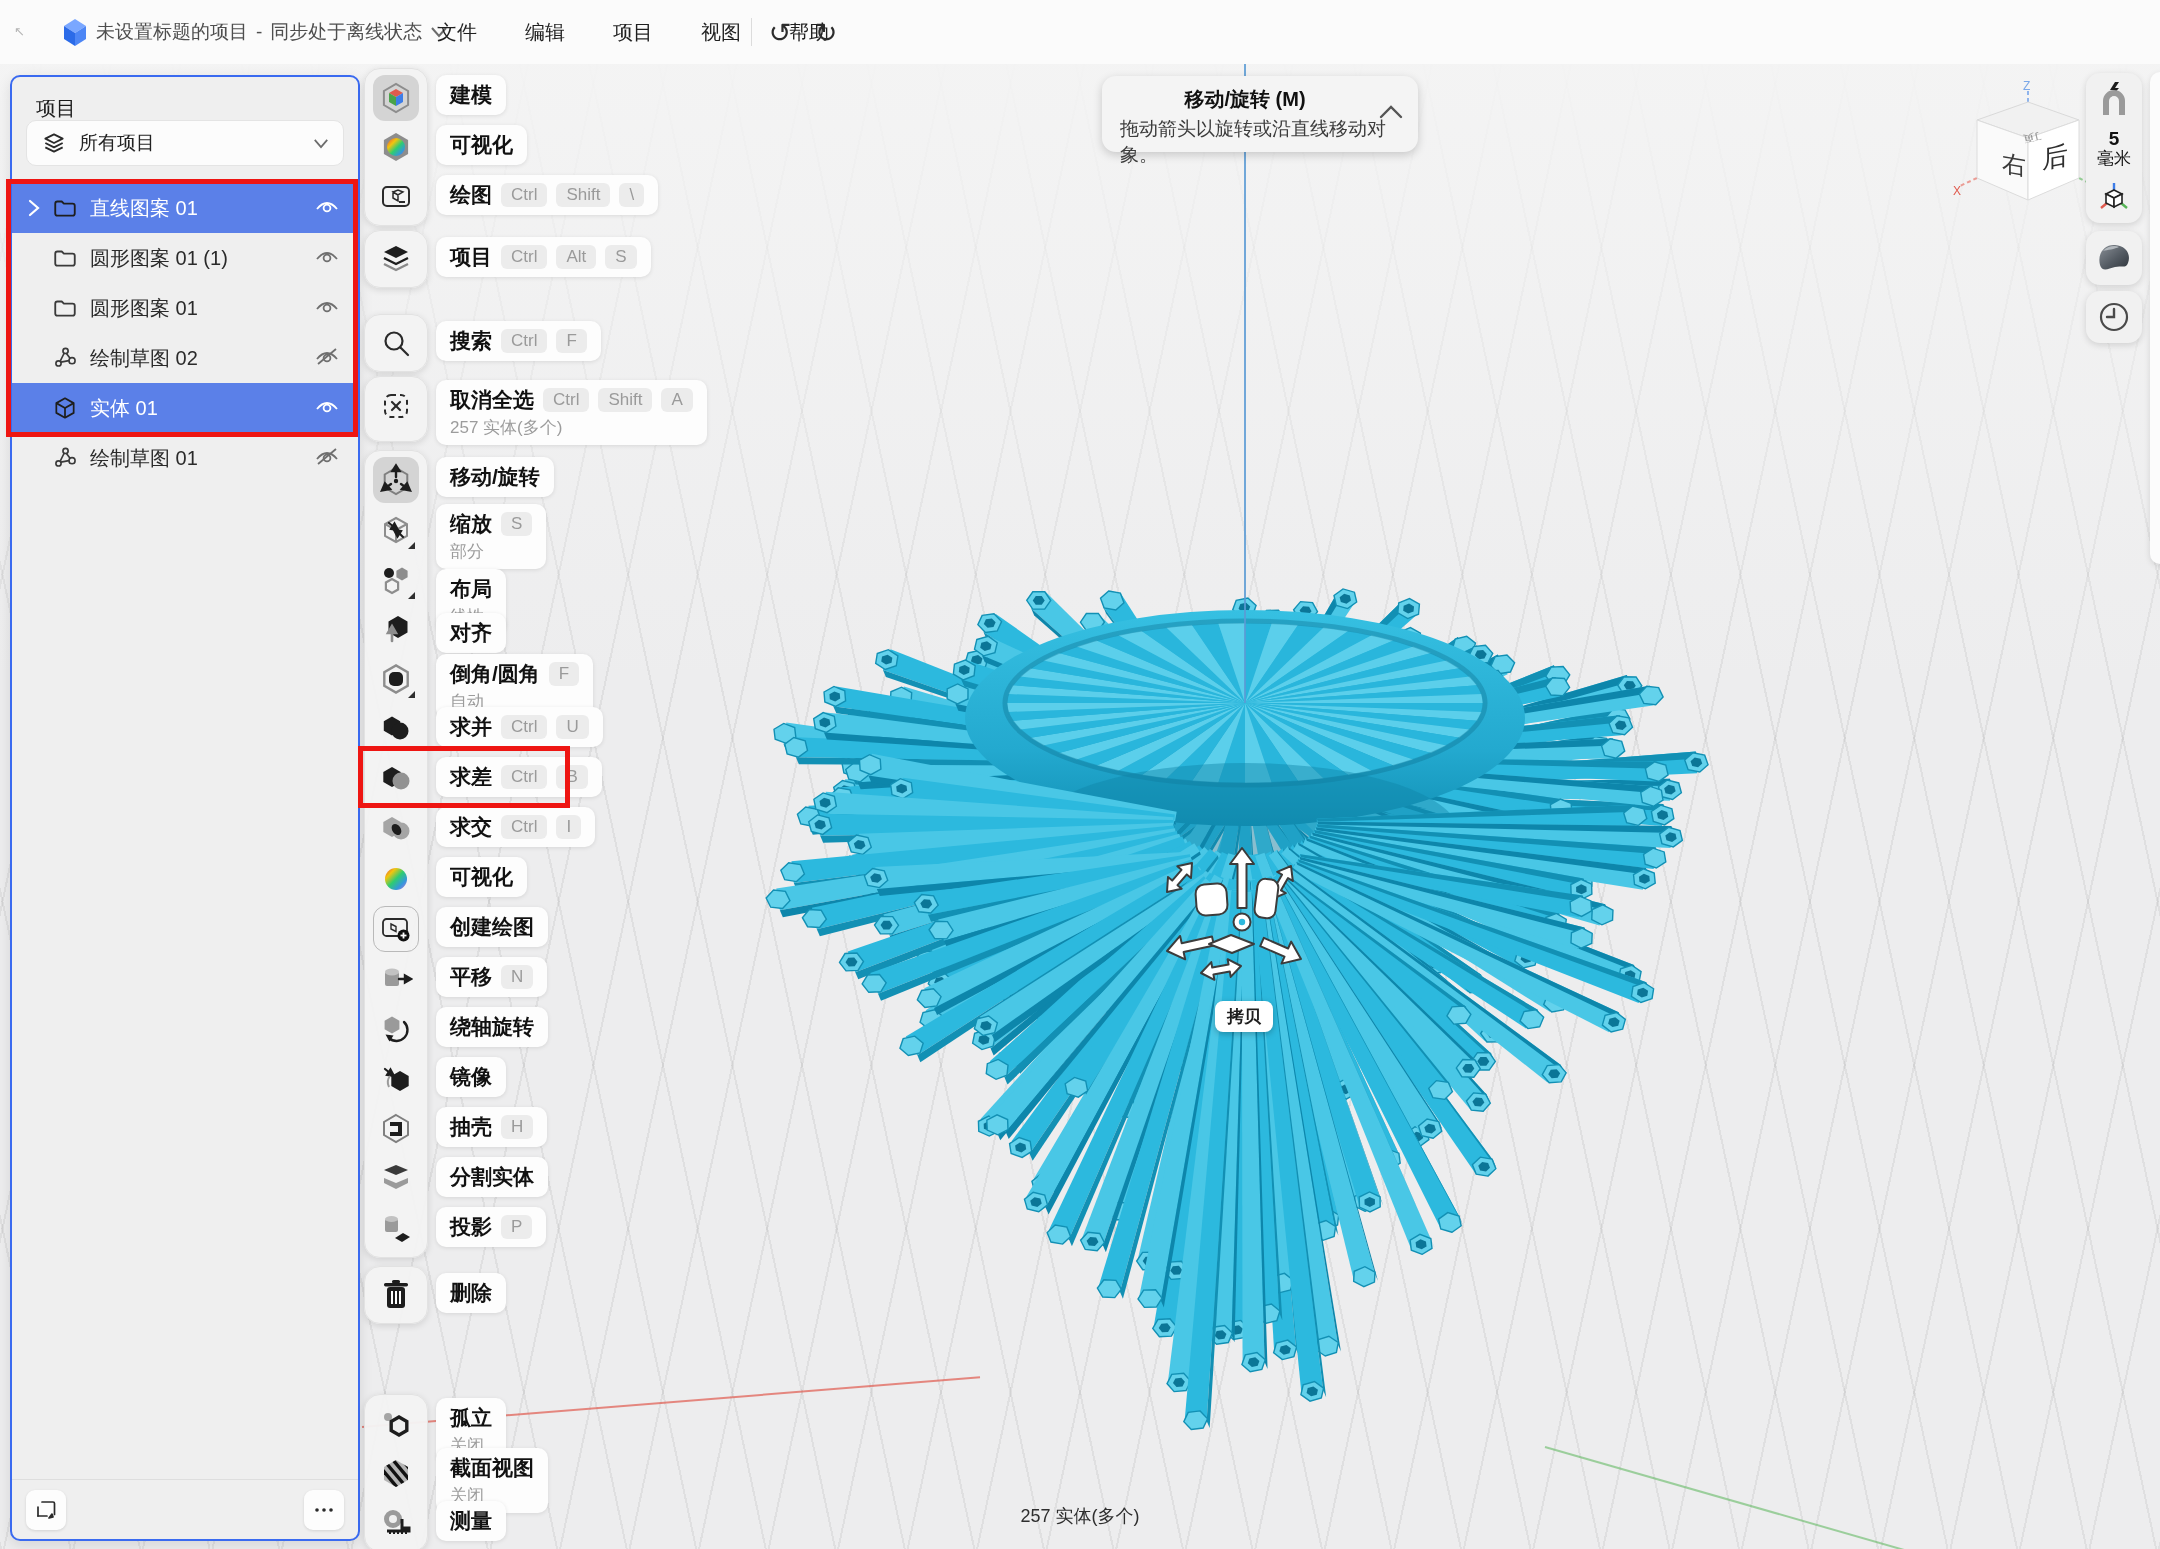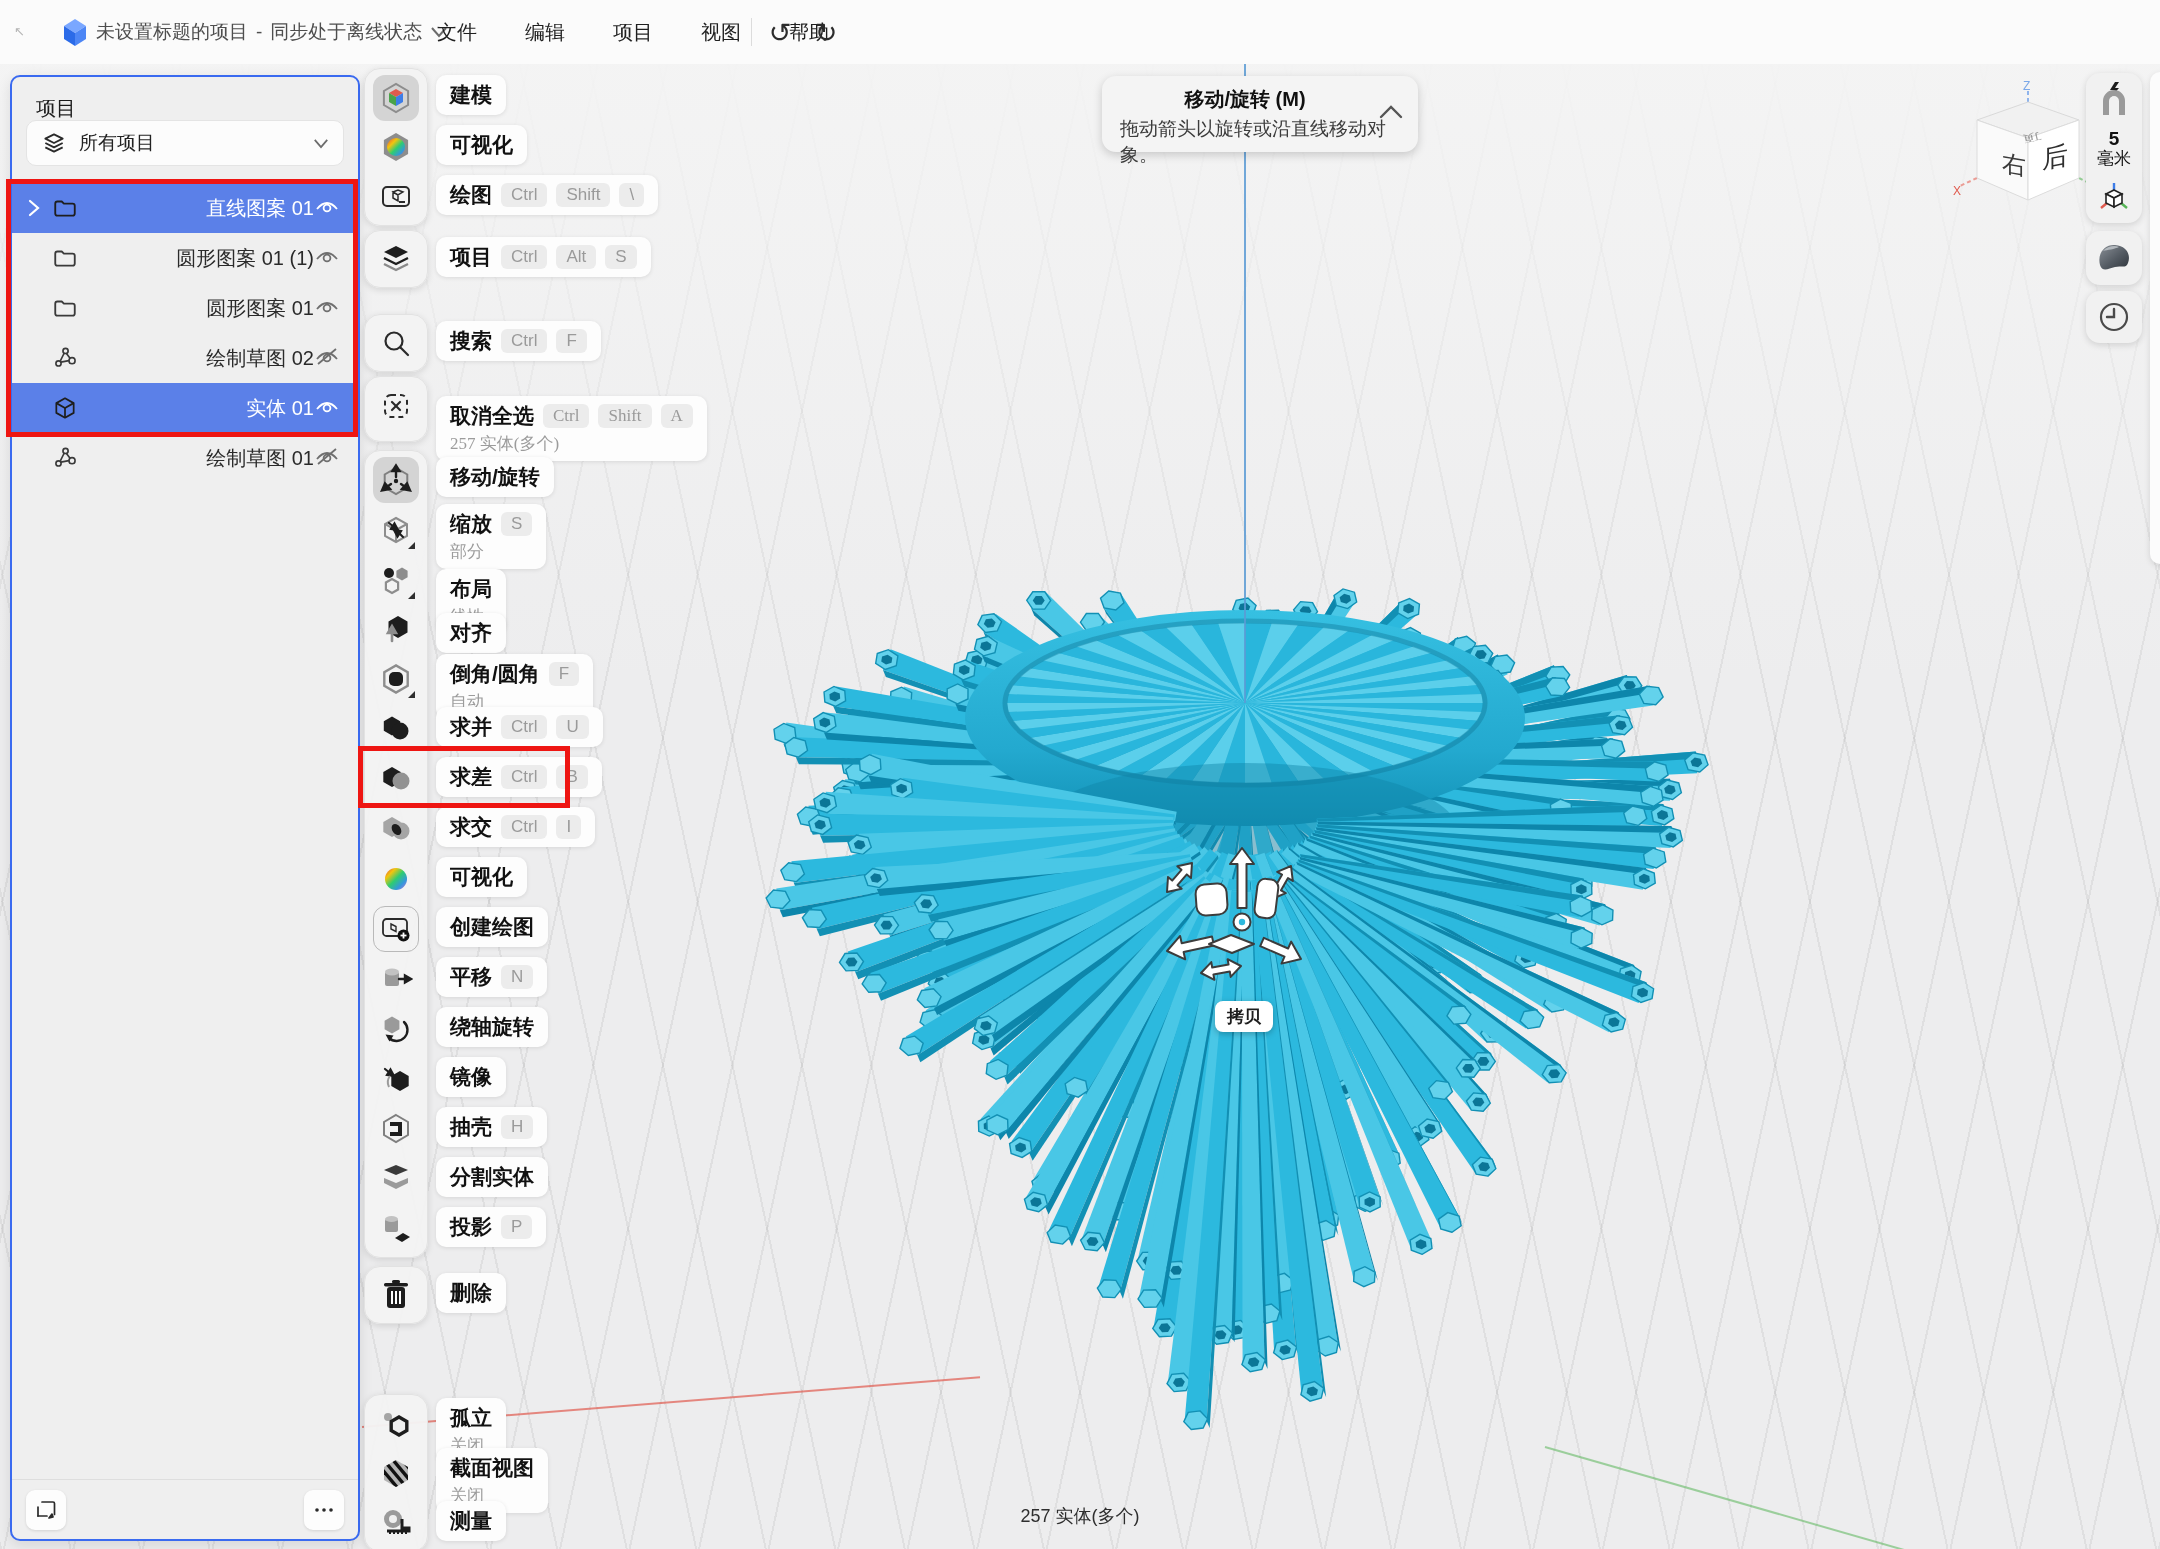--- a/index.html
+++ b/index.html
@@ -33,21 +33,21 @@
 
   
   #sidebar { position:absolute; left:10px; top:75px; width:350px; height:1466px;
     background:#efefef; border:2px solid #3a6af0; border-radius:10px;
     box-shadow:0 4px 14px rgba(0,0,0,.10); }
   #sidebar-title { position:absolute; left:24px; top:18px; font-size:20px; color:#1c1c1c; }
   #project-filter { position:absolute; left:14px; top:43px; width:318px; height:46px; background:#fcfcfc;
     border:1px solid #e4e4e4; border-radius:10px; display:flex; align-items:center; padding:0 14px; gap:12px;
     font-size:19px; color:#222; }
   #project-filter .spacer { flex:1; }
-  #tree { position:absolute; left:0; top:106px; width:346px;text-align:right; }
+  #tree { position:absolute; left:0; top:106px; width:346px; }
   .tree-row { height:50px; display:flex; align-items:center; padding:0 18px 0 14px; font-size:20px; color:#2a2a2a; }
   .tree-row.selected { background:#5b80e8; color:#ffffff; }
   .tree-row .chev { width:26px; display:flex; align-items:center; }
   .tree-row .ticon { width:38px; display:flex; align-items:center; }
   .tree-row .tlabel { flex:1; }
   #sidebar-footer { position:absolute; left:0; bottom:0; width:346px; height:60px; border-top:1px solid #dedede;
     display:flex; align-items:center; justify-content:space-between; padding:0 14px; }
   .footer-btn { width:40px; height:40px; background:#fdfdfd; border-radius:9px; box-shadow:0 1px 3px rgba(0,0,0,.12);
     display:flex; align-items:center; justify-content:center; }
 
@@ -1117,21 +1117,21 @@
         <div class="tb-row">
           <div class="tb-btn">
             <svg width="32" height="32" viewBox="0 0 32 32">
               <rect x="5" y="5" width="22" height="22" rx="6" fill="none" stroke="#2a2a2a" stroke-width="2" stroke-dasharray="5 4"></rect>
               <line x1="12" y1="12" x2="20" y2="20" stroke="#2a2a2a" stroke-width="2.2" stroke-linecap="round"></line>
               <line x1="20" y1="12" x2="12" y2="20" stroke="#2a2a2a" stroke-width="2.2" stroke-linecap="round"></line>
             </svg>
           </div>
         </div>
       </div>
-      <div class="tb-label" style="top: 396px; font-family: Liberation Serif, serif;">
+      <div class="tb-label" style="top: 380px;">
         <div class="trow">
           <span class="ttl">取消全选</span>
           <span class="chip">Ctrl</span>
           <span class="chip">Shift</span>
           <span class="chip">A</span>
         </div>
         <div class="tb-sub">257 实体(多个)</div>
       </div>
       <div class="tb-group" style="top: 450px; height: 808px;">
         <div class="tb-row">

